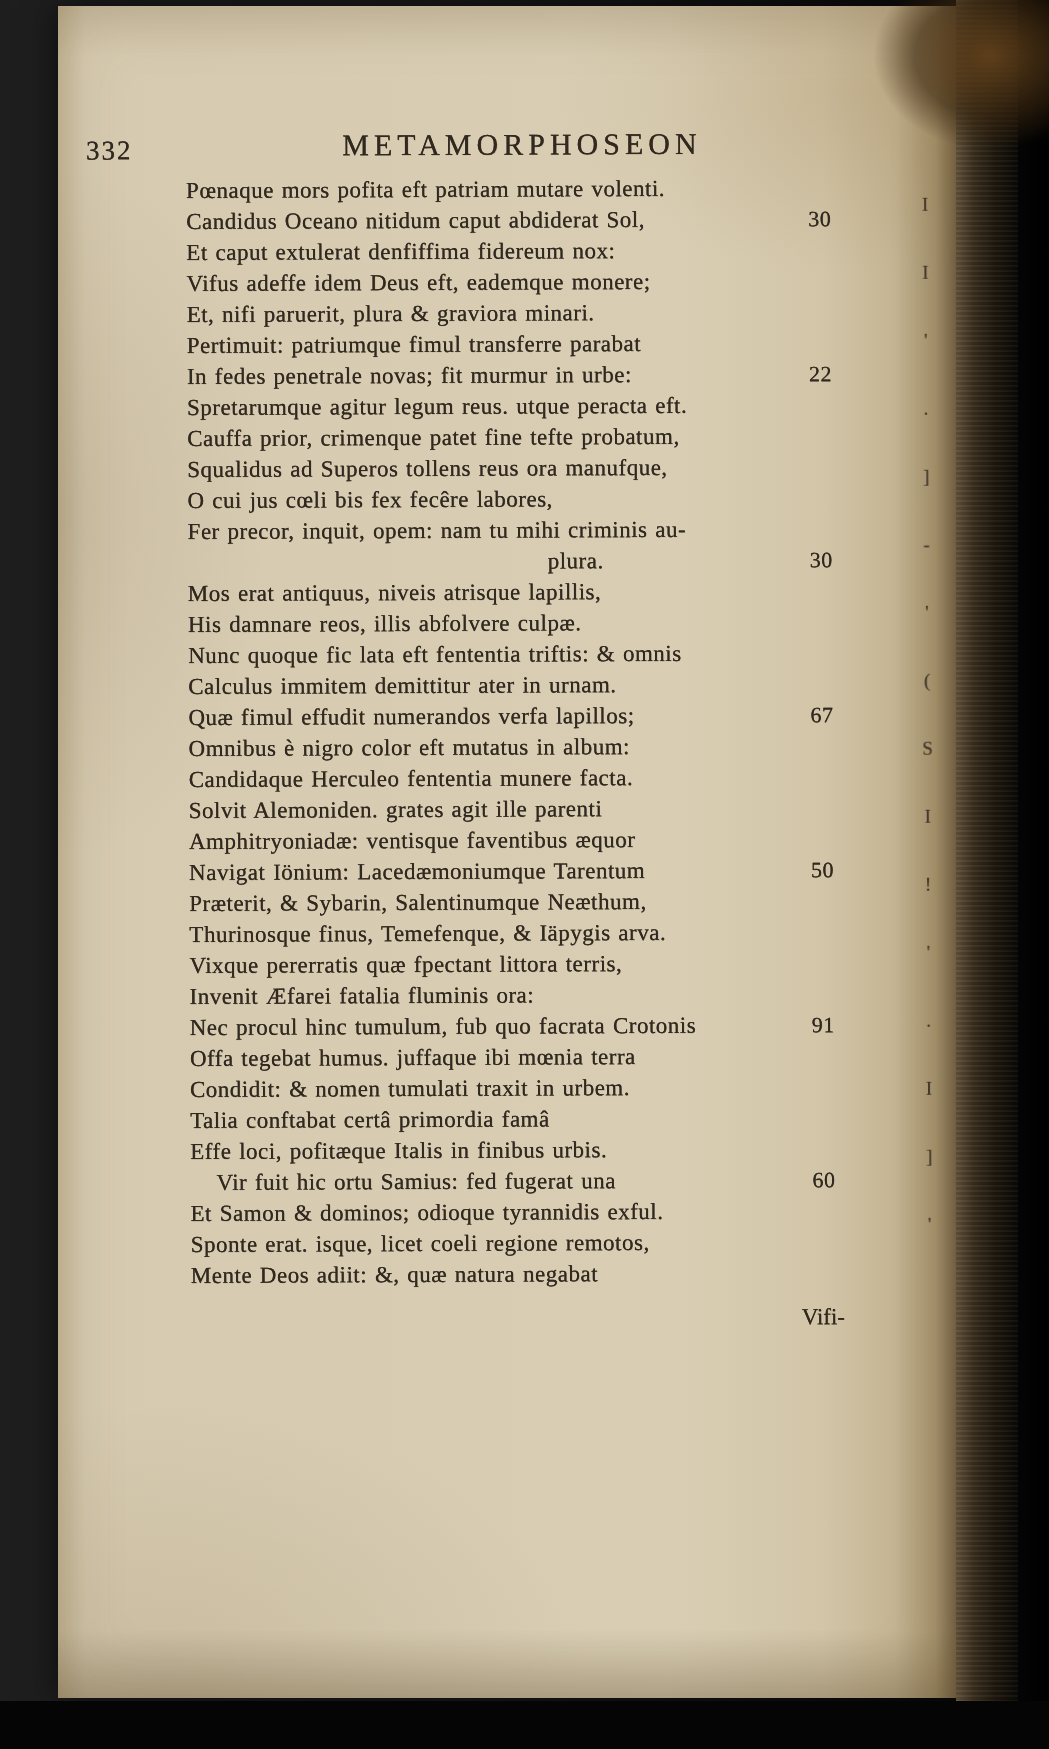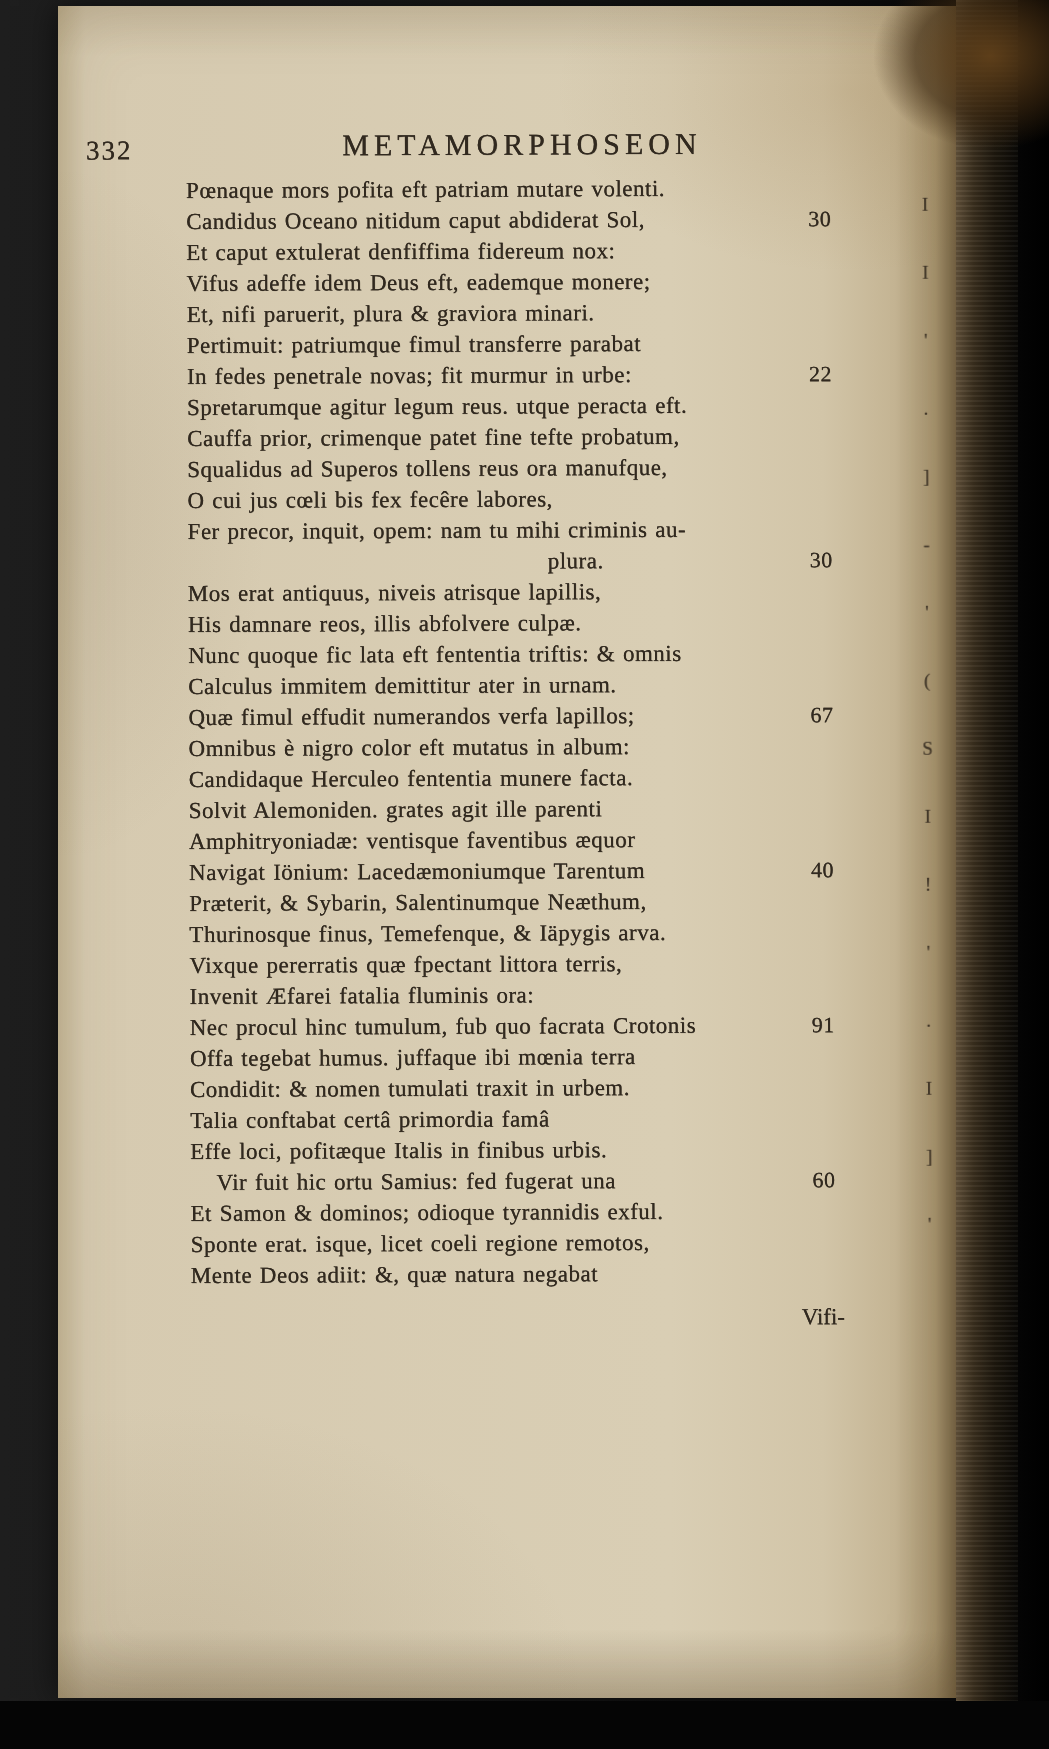--- a/index.html
+++ b/index.html
@@ -85,21 +85,21 @@
             <div class="line indent-deep"><span class="line-text">plura.</span><span class="line-num">30</span></div>
             <div class="line"><span class="line-text">Mos erat antiquus, niveis atrisque lapillis,</span></div>
             <div class="line"><span class="line-text">His damnare reos, illis abfolvere culpæ.</span></div>
             <div class="line"><span class="line-text">Nunc quoque fic lata eft fententia triftis: &amp; omnis</span></div>
             <div class="line"><span class="line-text">Calculus immitem demittitur ater in urnam.</span></div>
             <div class="line"><span class="line-text">Quæ fimul effudit numerandos verfa lapillos;</span><span class="line-num">67</span></div>
             <div class="line"><span class="line-text">Omnibus è nigro color eft mutatus in album:</span></div>
             <div class="line"><span class="line-text">Candidaque Herculeo fententia munere facta.</span></div>
             <div class="line"><span class="line-text">Solvit Alemoniden. grates agit ille parenti</span></div>
             <div class="line"><span class="line-text">Amphitryoniadæ: ventisque faventibus æquor</span></div>
-            <div class="line"><span class="line-text">Navigat Iönium: Lacedæmoniumque Tarentum</span><span class="line-num">40</span></div>
+            <div class="line"><span class="line-text">Navigat Iönium: Lacedæmoniumque Tarentum</span><span class="line-num">50</span></div>
             <div class="line"><span class="line-text">Præterit, &amp; Sybarin, Salentinumque Neæthum,</span></div>
             <div class="line"><span class="line-text">Thurinosque finus, Temefenque, &amp; Iäpygis arva.</span></div>
             <div class="line"><span class="line-text">Vixque pererratis quæ fpectant littora terris,</span></div>
             <div class="line"><span class="line-text">Invenit Æfarei fatalia fluminis ora:</span></div>
             <div class="line"><span class="line-text">Nec procul hinc tumulum, fub quo facrata Crotonis</span><span class="line-num">91</span></div>
             <div class="line"><span class="line-text">Offa tegebat humus. juffaque ibi mœnia terra</span></div>
             <div class="line"><span class="line-text">Condidit: &amp; nomen tumulati traxit in urbem.</span></div>
             <div class="line"><span class="line-text">Talia conftabat certâ primordia famâ</span></div>
             <div class="line"><span class="line-text">Effe loci, pofitæque Italis in finibus urbis.</span></div>
             <div class="line indent-para"><span class="line-text">Vir fuit hic ortu Samius: fed fugerat una</span><span class="line-num">60</span></div>

